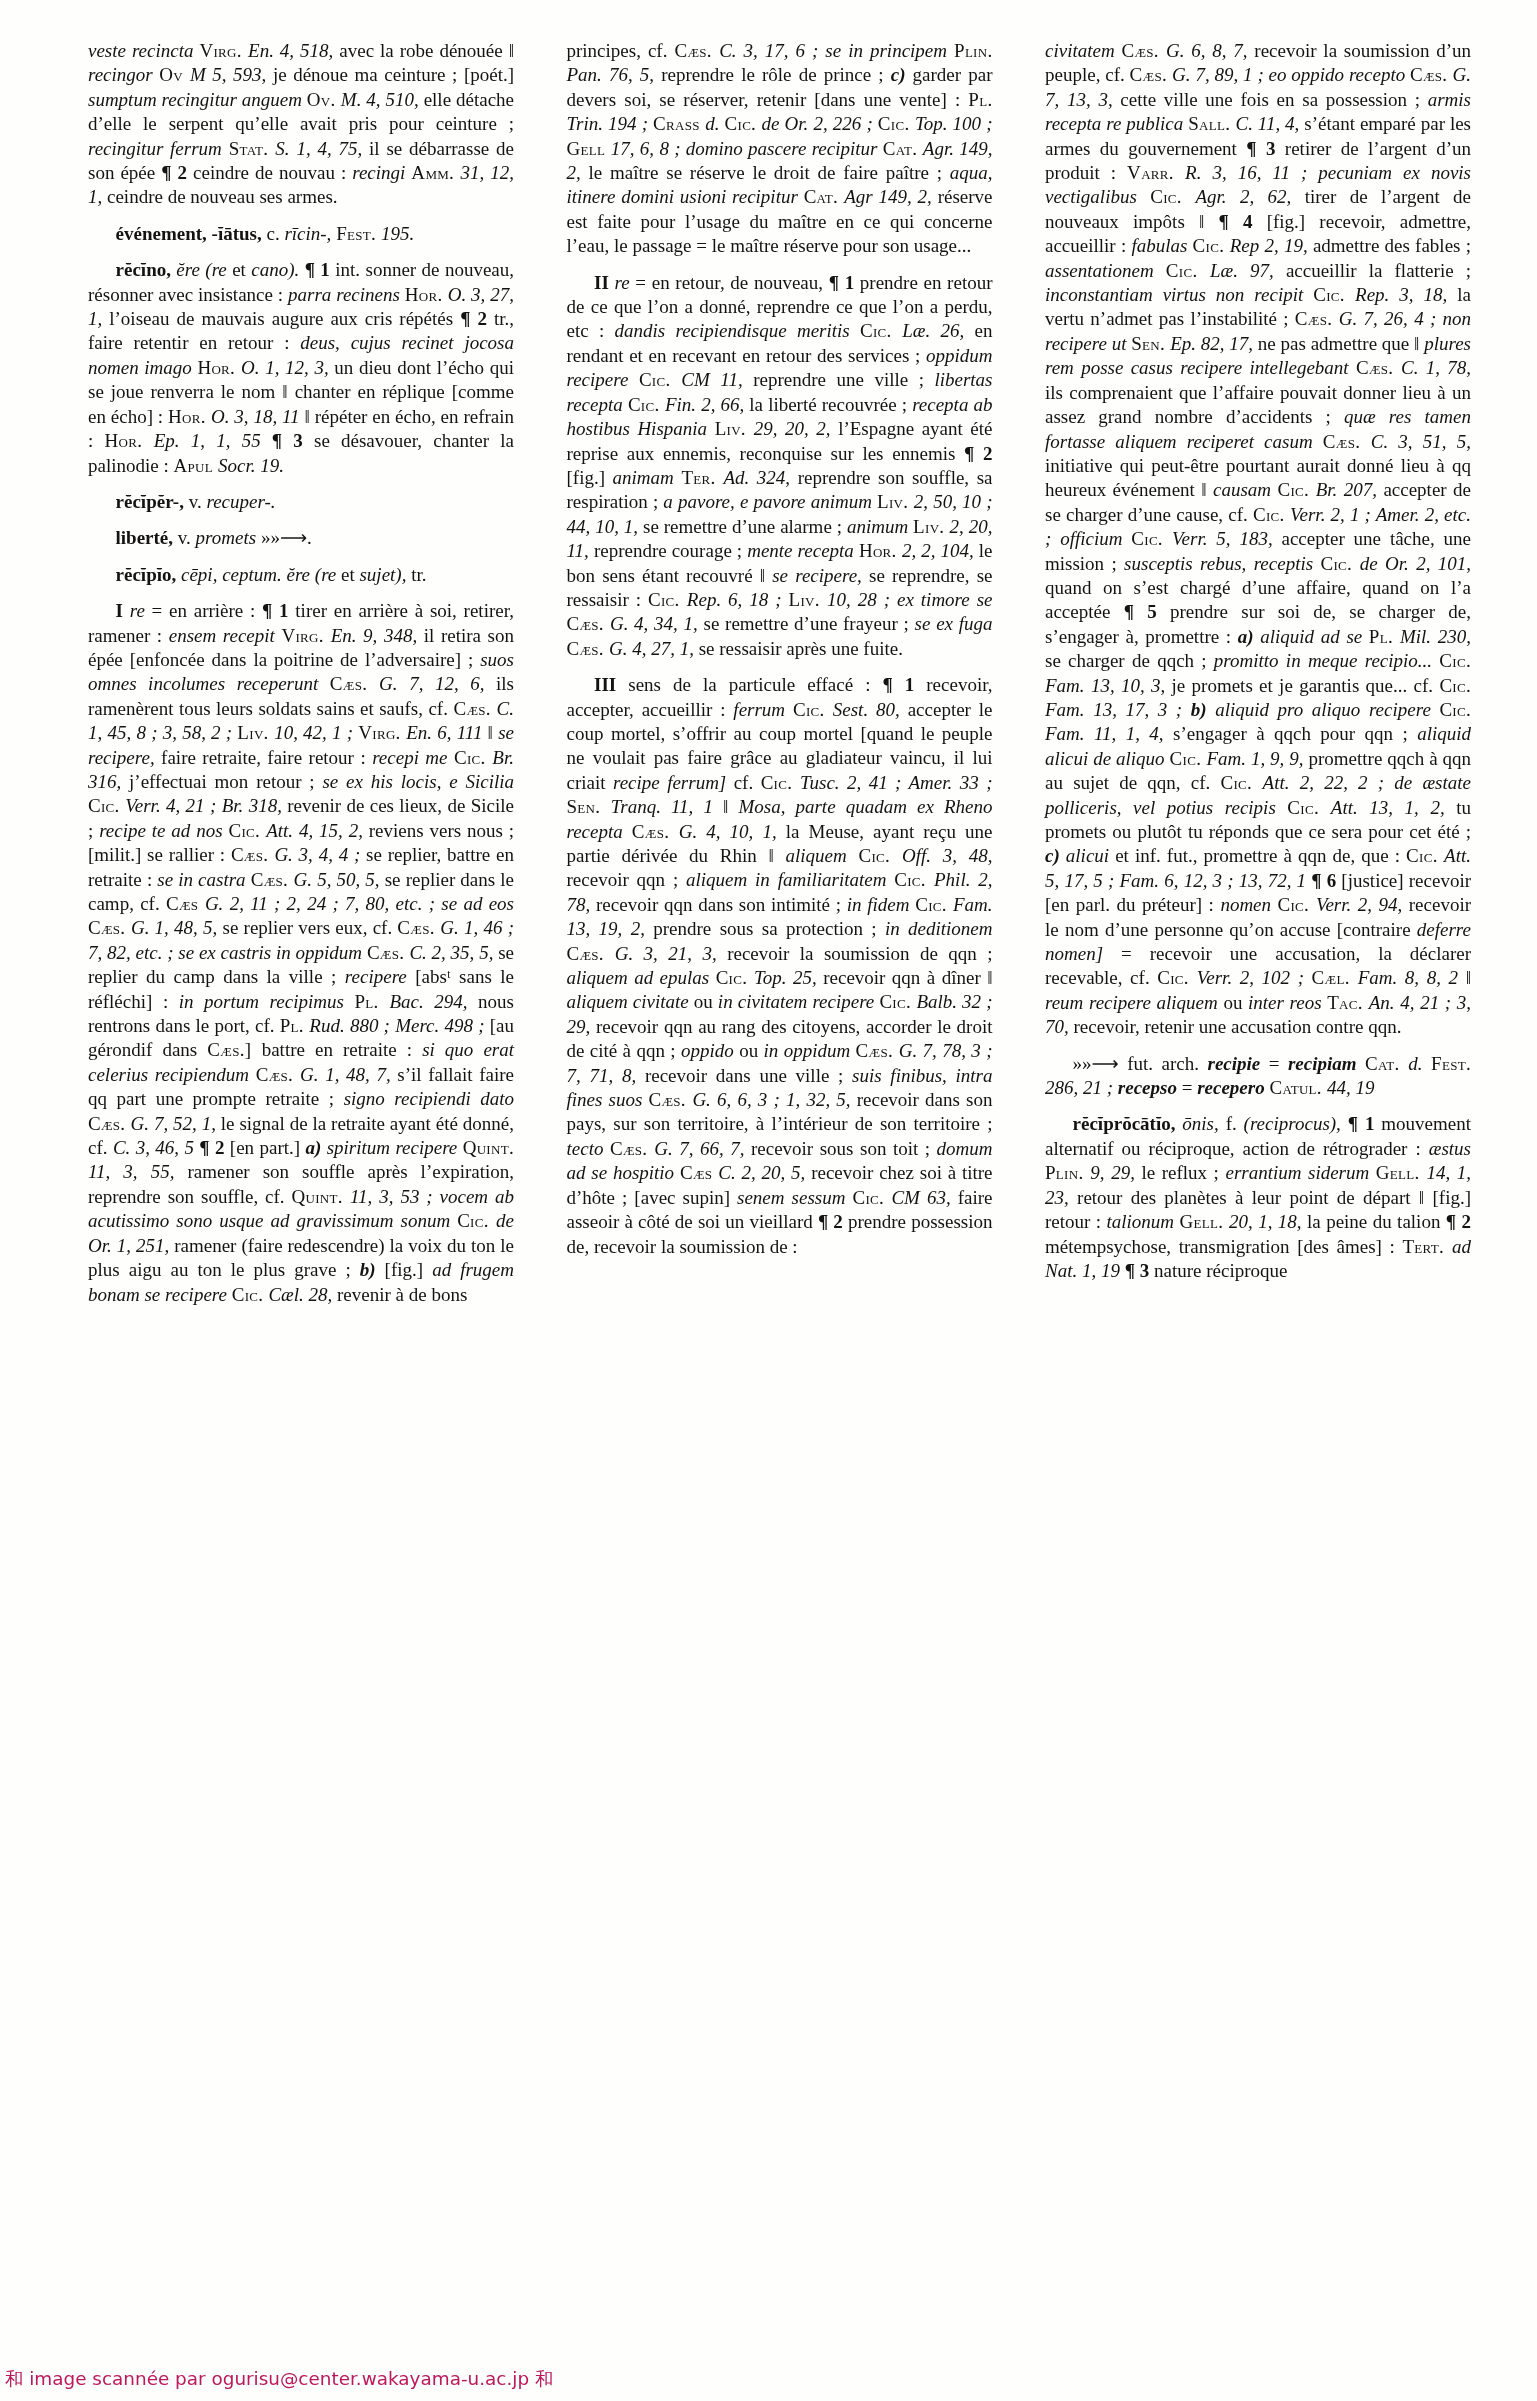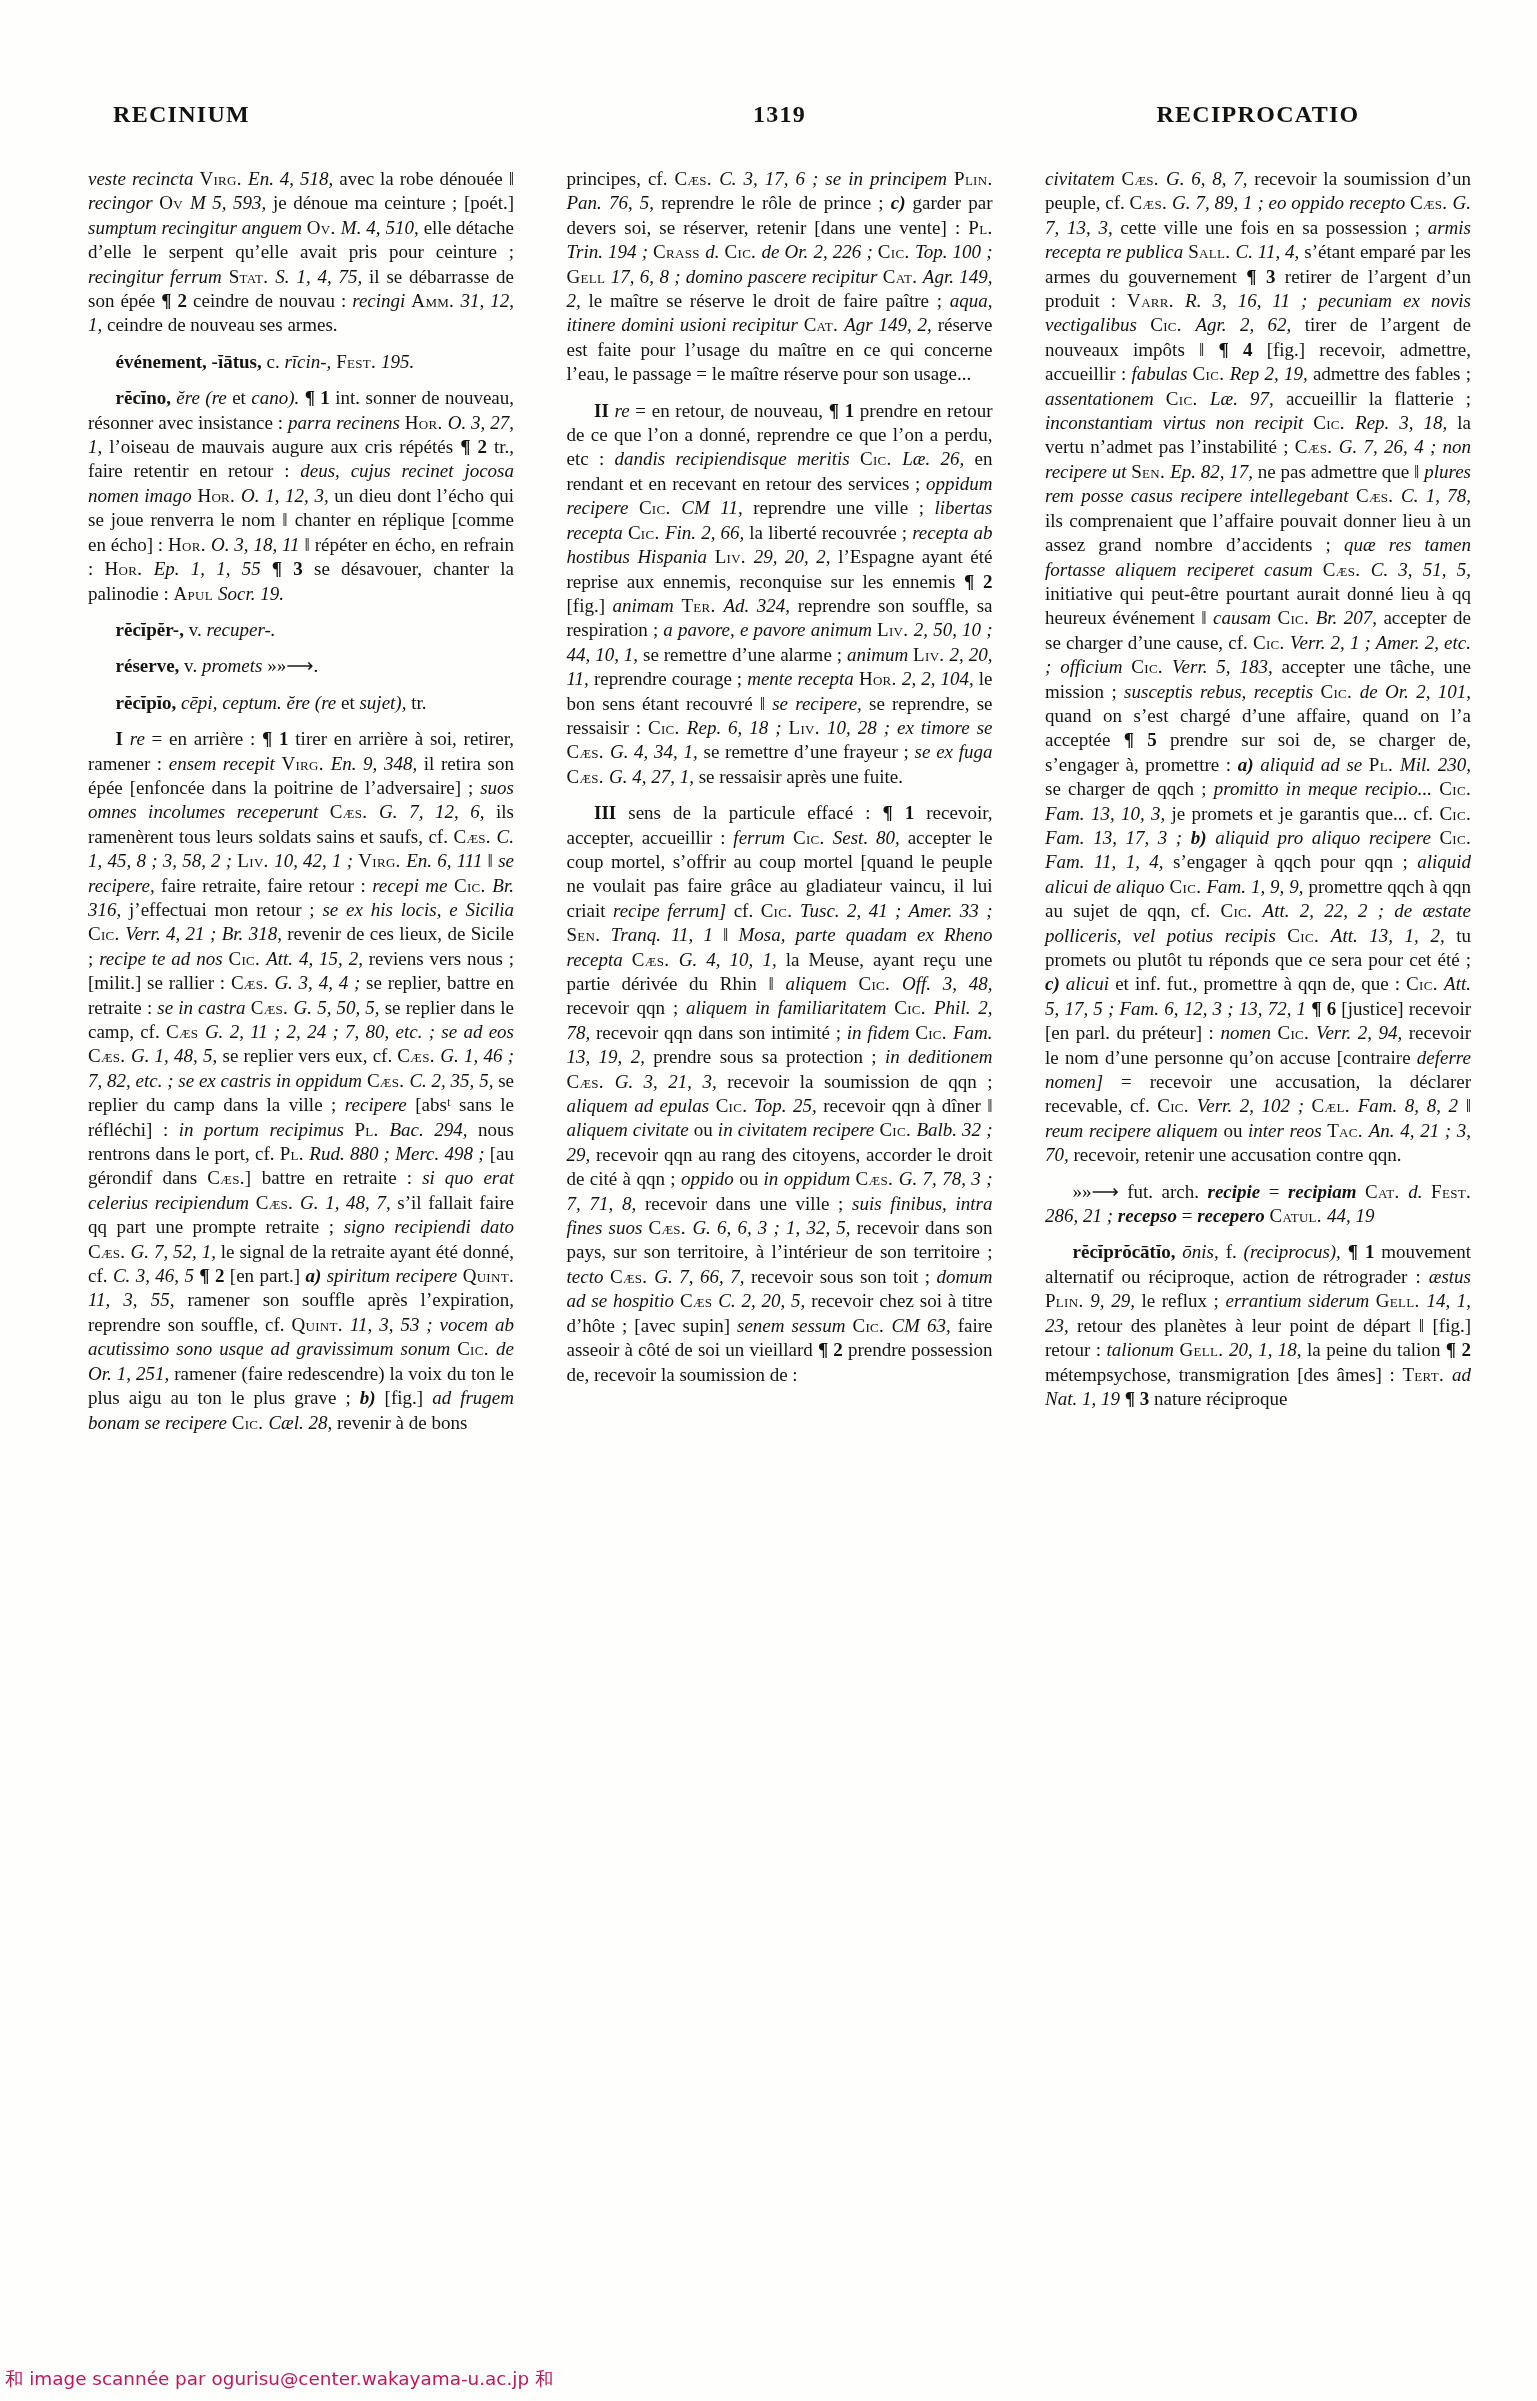--- a/index.html
+++ b/index.html
@@ -52,33 +52,28 @@
     font-size:18.4px;
     color:#be185d;
     white-space:nowrap;
   }
 </style>
 </head>
 <body>
 
 <div class="page">
 
-  <div class="header-row">
-    <div class="header-cell header-left">RECINIUM</div>
-    <div class="header-cell header-center">1319</div>
-    <div class="header-cell header-right">RECIPROCATIO</div>
-  </div>
 
   <div class="columns">
     <div class="col">
         <p class="para noindent"><span class="ri">veste recincta </span><span class="rsc">Virg. </span><span class="ri">En. 4, 518, </span><span class="rn">avec la robe dénouée ‖ </span><span class="ri">recingor </span><span class="rsc">Ov </span><span class="ri">M 5, 593, </span><span class="rn">je dénoue ma ceinture ; [poét.] </span><span class="ri">sumptum recingitur anguem </span><span class="rsc">Ov. </span><span class="ri">M. 4, 510, </span><span class="rn">elle détache d’elle le serpent qu’elle avait pris pour ceinture ; </span><span class="ri">recingitur ferrum </span><span class="rsc">Stat. </span><span class="ri">S. 1, 4, 75, </span><span class="rn">il se débarrasse de son épée </span><span class="rb">¶ 2 </span><span class="rn">ceindre de nouvau : </span><span class="ri">recingi </span><span class="rsc">Amm. </span><span class="ri">31, 12, 1, </span><span class="rn">ceindre de nouveau ses armes.</span></p>
         <p class="para"><span class="rb">événement, -ĭātus, </span><span class="rn">c. </span><span class="ri">rīcin-, </span><span class="rsc">Fest. </span><span class="ri">195.</span></p>
         <p class="para"><span class="rb">rĕcĭno, </span><span class="ri">ĕre (re </span><span class="rn">et </span><span class="ri">cano). </span><span class="rb">¶ 1 </span><span class="rn">int. sonner de nouveau, résonner avec insistance : </span><span class="ri">parra recinens </span><span class="rsc">Hor. </span><span class="ri">O. 3, 27, 1, </span><span class="rn">l’oiseau de mauvais augure aux cris répétés </span><span class="rb">¶ 2 </span><span class="rn">tr., faire retentir en retour : </span><span class="ri">deus, cujus recinet jocosa nomen imago </span><span class="rsc">Hor. </span><span class="ri">O. 1, 12, 3, </span><span class="rn">un dieu dont l’écho qui se joue renverra le nom ‖ chanter en réplique [comme en écho] : </span><span class="rsc">Hor. </span><span class="ri">O. 3, 18, 11 </span><span class="rn">‖ répéter en écho, en refrain : </span><span class="rsc">Hor. </span><span class="ri">Ep. 1, 1, 55 </span><span class="rb">¶ 3 </span><span class="rn">se désavouer, chanter la palinodie : </span><span class="rsc">Apul </span><span class="ri">Socr. 19.</span></p>
         <p class="para"><span class="rb">rĕcĭpĕr-, </span><span class="rn">v. </span><span class="ri">recuper-.</span></p>
-        <p class="para"><span class="rb">réserve, </span><span class="rn">v. </span><span class="ri">promets </span><span class="rn">»»⟶.</span></p>
+        <p class="para"><span class="rb">liberté, </span><span class="rn">v. </span><span class="ri">promets </span><span class="rn">»»⟶.</span></p>
         <p class="para"><span class="rb">rĕcĭpĭo, </span><span class="ri">cēpi, ceptum. ĕre (re </span><span class="rn">et </span><span class="ri">sujet), </span><span class="rn">tr.</span></p>
         <p class="para"><span class="rb">I </span><span class="ri">re </span><span class="rn">= en arrière : </span><span class="rb">¶ 1 </span><span class="rn">tirer en arrière à soi, retirer, ramener : </span><span class="ri">ensem recepit </span><span class="rsc">Virg. </span><span class="ri">En. 9, 348, </span><span class="rn">il retira son épée [enfoncée dans la poitrine de l’adversaire] ; </span><span class="ri">suos omnes incolumes receperunt </span><span class="rsc">Cæs. </span><span class="ri">G. 7, 12, 6, </span><span class="rn">ils ramenèrent tous leurs soldats sains et saufs, cf. </span><span class="rsc">Cæs. </span><span class="ri">C. 1, 45, 8 ; 3, 58, 2 ; </span><span class="rsc">Liv. </span><span class="ri">10, 42, 1 ; </span><span class="rsc">Virg. </span><span class="ri">En. 6, 111 </span><span class="rn">‖ </span><span class="ri">se recipere, </span><span class="rn">faire retraite, faire retour : </span><span class="ri">recepi me </span><span class="rsc">Cic. </span><span class="ri">Br. 316, </span><span class="rn">j’effectuai mon retour ; </span><span class="ri">se ex his locis, e Sicilia </span><span class="rsc">Cic. </span><span class="ri">Verr. 4, 21 ; Br. 318, </span><span class="rn">revenir de ces lieux, de Sicile ; </span><span class="ri">recipe te ad nos </span><span class="rsc">Cic. </span><span class="ri">Att. 4, 15, 2, </span><span class="rn">reviens vers nous ; [milit.] se rallier : </span><span class="rsc">Cæs. </span><span class="ri">G. 3, 4, 4 ; </span><span class="rn">se replier, battre en retraite : </span><span class="ri">se in castra </span><span class="rsc">Cæs. </span><span class="ri">G. 5, 50, 5, </span><span class="rn">se replier dans le camp, cf. </span><span class="rsc">Cæs </span><span class="ri">G. 2, 11 ; 2, 24 ; 7, 80, etc. ; se ad eos </span><span class="rsc">Cæs. </span><span class="ri">G. 1, 48, 5, </span><span class="rn">se replier vers eux, cf. </span><span class="rsc">Cæs. </span><span class="ri">G. 1, 46 ; 7, 82, etc. ; se ex castris in oppidum </span><span class="rsc">Cæs. </span><span class="ri">C. 2, 35, 5, </span><span class="rn">se replier du camp dans la ville ; </span><span class="ri">recipere </span><span class="rn">[absᵗ sans le réfléchi] : </span><span class="ri">in portum recipimus </span><span class="rsc">Pl. </span><span class="ri">Bac. 294, </span><span class="rn">nous rentrons dans le port, cf. </span><span class="rsc">Pl. </span><span class="ri">Rud. 880 ; Merc. 498 ; </span><span class="rn">[au gérondif dans </span><span class="rsc">Cæs.] </span><span class="rn">battre en retraite : </span><span class="ri">si quo erat celerius recipiendum </span><span class="rsc">Cæs. </span><span class="ri">G. 1, 48, 7, </span><span class="rn">s’il fallait faire qq part une prompte retraite ; </span><span class="ri">signo recipiendi dato </span><span class="rsc">Cæs. </span><span class="ri">G. 7, 52, 1, </span><span class="rn">le signal de la retraite ayant été donné, cf. </span><span class="ri">C. 3, 46, 5 </span><span class="rb">¶ 2 </span><span class="rn">[en part.] </span><span class="rbi">a) </span><span class="ri">spiritum recipere </span><span class="rsc">Quint. </span><span class="ri">11, 3, 55, </span><span class="rn">ramener son souffle après l’expiration, reprendre son souffle, cf. </span><span class="rsc">Quint. </span><span class="ri">11, 3, 53 ; vocem ab acutissimo sono usque ad gravissimum sonum </span><span class="rsc">Cic. </span><span class="ri">de Or. 1, 251, </span><span class="rn">ramener (faire redescendre) la voix du ton le plus aigu au ton le plus grave ; </span><span class="rbi">b) </span><span class="rn">[fig.] </span><span class="ri">ad frugem bonam se recipere </span><span class="rsc">Cic. </span><span class="ri">Cæl. 28, </span><span class="rn">revenir à de bons</span></p>
       </div>
     <div class="col">
         <p class="para noindent"><span class="rn">principes, cf. </span><span class="rsc">Cæs. </span><span class="ri">C. 3, 17, 6 ; se in principem </span><span class="rsc">Plin. </span><span class="ri">Pan. 76, 5, </span><span class="rn">reprendre le rôle de prince ; </span><span class="rbi">c) </span><span class="rn">garder par devers soi, se réserver, retenir [dans une vente] : </span><span class="rsc">Pl. </span><span class="ri">Trin. 194 ; </span><span class="rsc">Crass </span><span class="ri">d. </span><span class="rsc">Cic. </span><span class="ri">de Or. 2, 226 ; </span><span class="rsc">Cic. </span><span class="ri">Top. 100 ; </span><span class="rsc">Gell </span><span class="ri">17, 6, 8 ; domino pascere recipitur </span><span class="rsc">Cat. </span><span class="ri">Agr. 149, 2, </span><span class="rn">le maître se réserve le droit de faire paître ; </span><span class="ri">aqua, itinere domini usioni recipitur </span><span class="rsc">Cat. </span><span class="ri">Agr 149, 2, </span><span class="rn">réserve est faite pour l’usage du maître en ce qui concerne l’eau, le passage = le maître réserve pour son usage...</span></p>
         <p class="para"><span class="rb">II </span><span class="ri">re </span><span class="rn">= en retour, de nouveau, </span><span class="rb">¶ 1 </span><span class="rn">prendre en retour de ce que l’on a donné, reprendre ce que l’on a perdu, etc : </span><span class="ri">dandis recipiendisque meritis </span><span class="rsc">Cic. </span><span class="ri">Læ. 26, </span><span class="rn">en rendant et en recevant en retour des services ; </span><span class="ri">oppidum recipere </span><span class="rsc">Cic. </span><span class="ri">CM 11, </span><span class="rn">reprendre une ville ; </span><span class="ri">libertas recepta </span><span class="rsc">Cic. </span><span class="ri">Fin. 2, 66, </span><span class="rn">la liberté recouvrée ; </span><span class="ri">recepta ab hostibus Hispania </span><span class="rsc">Liv. </span><span class="ri">29, 20, 2, </span><span class="rn">l’Espagne ayant été reprise aux ennemis, reconquise sur les ennemis </span><span class="rb">¶ 2 </span><span class="rn">[fig.] </span><span class="ri">animam </span><span class="rsc">Ter. </span><span class="ri">Ad. 324, </span><span class="rn">reprendre son souffle, sa respiration ; </span><span class="ri">a pavore, e pavore animum </span><span class="rsc">Liv. </span><span class="ri">2, 50, 10 ; 44, 10, 1, </span><span class="rn">se remettre d’une alarme ; </span><span class="ri">animum </span><span class="rsc">Liv. </span><span class="ri">2, 20, 11, </span><span class="rn">reprendre courage ; </span><span class="ri">mente recepta </span><span class="rsc">Hor. </span><span class="ri">2, 2, 104, </span><span class="rn">le bon sens étant recouvré ‖ </span><span class="ri">se recipere, </span><span class="rn">se reprendre, se ressaisir : </span><span class="rsc">Cic. </span><span class="ri">Rep. 6, 18 ; </span><span class="rsc">Liv. </span><span class="ri">10, 28 ; ex timore se </span><span class="rsc">Cæs. </span><span class="ri">G. 4, 34, 1, </span><span class="rn">se remettre d’une frayeur ; </span><span class="ri">se ex fuga </span><span class="rsc">Cæs. </span><span class="ri">G. 4, 27, 1, </span><span class="rn">se ressaisir après une fuite.</span></p>
         <p class="para"><span class="rb">III </span><span class="rn">sens de la particule effacé : </span><span class="rb">¶ 1 </span><span class="rn">recevoir, accepter, accueillir : </span><span class="ri">ferrum </span><span class="rsc">Cic. </span><span class="ri">Sest. 80, </span><span class="rn">accepter le coup mortel, s’offrir au coup mortel [quand le peuple ne voulait pas faire grâce au gladiateur vaincu, il lui criait </span><span class="ri">recipe ferrum] </span><span class="rn">cf. </span><span class="rsc">Cic. </span><span class="ri">Tusc. 2, 41 ; Amer. 33 ; </span><span class="rsc">Sen. </span><span class="ri">Tranq. 11, 1 </span><span class="rn">‖ </span><span class="ri">Mosa, parte quadam ex Rheno recepta </span><span class="rsc">Cæs. </span><span class="ri">G. 4, 10, 1, </span><span class="rn">la Meuse, ayant reçu une partie dérivée du Rhin ‖ </span><span class="ri">aliquem </span><span class="rsc">Cic. </span><span class="ri">Off. 3, 48, </span><span class="rn">recevoir qqn ; </span><span class="ri">aliquem in familiaritatem </span><span class="rsc">Cic. </span><span class="ri">Phil. 2, 78, </span><span class="rn">recevoir qqn dans son intimité ; </span><span class="ri">in fidem </span><span class="rsc">Cic. </span><span class="ri">Fam. 13, 19, 2, </span><span class="rn">prendre sous sa protection ; </span><span class="ri">in deditionem </span><span class="rsc">Cæs. </span><span class="ri">G. 3, 21, 3, </span><span class="rn">recevoir la soumission de qqn ; </span><span class="ri">aliquem ad epulas </span><span class="rsc">Cic. </span><span class="ri">Top. 25, </span><span class="rn">recevoir qqn à dîner ‖ </span><span class="ri">aliquem civitate </span><span class="rn">ou </span><span class="ri">in civitatem recipere </span><span class="rsc">Cic. </span><span class="ri">Balb. 32 ; 29, </span><span class="rn">recevoir qqn au rang des citoyens, accorder le droit de cité à qqn ; </span><span class="ri">oppido </span><span class="rn">ou </span><span class="ri">in oppidum </span><span class="rsc">Cæs. </span><span class="ri">G. 7, 78, 3 ; 7, 71, 8, </span><span class="rn">recevoir dans une ville ; </span><span class="ri">suis finibus, intra fines suos </span><span class="rsc">Cæs. </span><span class="ri">G. 6, 6, 3 ; 1, 32, 5, </span><span class="rn">recevoir dans son pays, sur son territoire, à l’intérieur de son territoire ; </span><span class="ri">tecto </span><span class="rsc">Cæs. </span><span class="ri">G. 7, 66, 7, </span><span class="rn">recevoir sous son toit ; </span><span class="ri">domum ad se hospitio </span><span class="rsc">Cæs </span><span class="ri">C. 2, 20, 5, </span><span class="rn">recevoir chez soi à titre d’hôte ; [avec supin] </span><span class="ri">senem sessum </span><span class="rsc">Cic. </span><span class="ri">CM 63, </span><span class="rn">faire asseoir à côté de soi un vieillard </span><span class="rb">¶ 2 </span><span class="rn">prendre possession de, recevoir la soumission de :</span></p>
       </div>
     <div class="col">
         <p class="para noindent"><span class="ri">civitatem </span><span class="rsc">Cæs. </span><span class="ri">G. 6, 8, 7, </span><span class="rn">recevoir la soumission d’un peuple, cf. </span><span class="rsc">Cæs. </span><span class="ri">G. 7, 89, 1 ; eo oppido recepto </span><span class="rsc">Cæs. </span><span class="ri">G. 7, 13, 3, </span><span class="rn">cette ville une fois en sa possession ; </span><span class="ri">armis recepta re publica </span><span class="rsc">Sall. </span><span class="ri">C. 11, 4, </span><span class="rn">s’étant emparé par les armes du gouvernement </span><span class="rb">¶ 3 </span><span class="rn">retirer de l’argent d’un produit : </span><span class="rsc">Varr. </span><span class="ri">R. 3, 16, 11 ; pecuniam ex novis vectigalibus </span><span class="rsc">Cic. </span><span class="ri">Agr. 2, 62, </span><span class="rn">tirer de l’argent de nouveaux impôts ‖ </span><span class="rb">¶ 4 </span><span class="rn">[fig.] recevoir, admettre, accueillir : </span><span class="ri">fabulas </span><span class="rsc">Cic. </span><span class="ri">Rep 2, 19, </span><span class="rn">admettre des fables ; </span><span class="ri">assentationem </span><span class="rsc">Cic. </span><span class="ri">Læ. 97, </span><span class="rn">accueillir la flatterie ; </span><span class="ri">inconstantiam virtus non recipit </span><span class="rsc">Cic. </span><span class="ri">Rep. 3, 18, </span><span class="rn">la vertu n’admet pas l’instabilité ; </span><span class="rsc">Cæs. </span><span class="ri">G. 7, 26, 4 ; non recipere ut </span><span class="rsc">Sen. </span><span class="ri">Ep. 82, 17, </span><span class="rn">ne pas admettre que ‖ </span><span class="ri">plures rem posse casus recipere intellegebant </span><span class="rsc">Cæs. </span><span class="ri">C. 1, 78, </span><span class="rn">ils comprenaient que l’affaire pouvait donner lieu à un assez grand nombre d’accidents ; </span><span class="ri">quæ res tamen fortasse aliquem reciperet casum </span><span class="rsc">Cæs. </span><span class="ri">C. 3, 51, 5, </span><span class="rn">initiative qui peut-être pourtant aurait donné lieu à qq heureux événement ‖ </span><span class="ri">causam </span><span class="rsc">Cic. </span><span class="ri">Br. 207, </span><span class="rn">accepter de se charger d’une cause, cf. </span><span class="rsc">Cic. </span><span class="ri">Verr. 2, 1 ; Amer. 2, etc. ; officium </span><span class="rsc">Cic. </span><span class="ri">Verr. 5, 183, </span><span class="rn">accepter une tâche, une mission ; </span><span class="ri">susceptis rebus, receptis </span><span class="rsc">Cic. </span><span class="ri">de Or. 2, 101, </span><span class="rn">quand on s’est chargé d’une affaire, quand on l’a acceptée </span><span class="rb">¶ 5 </span><span class="rn">prendre sur soi de, se charger de, s’engager à, promettre : </span><span class="rbi">a) </span><span class="ri">aliquid ad se </span><span class="rsc">Pl. </span><span class="ri">Mil. 230, </span><span class="rn">se charger de qqch ; </span><span class="ri">promitto in meque recipio... </span><span class="rsc">Cic. </span><span class="ri">Fam. 13, 10, 3, </span><span class="rn">je promets et je garantis que... cf. </span><span class="rsc">Cic. </span><span class="ri">Fam. 13, 17, 3 ; </span><span class="rbi">b) </span><span class="ri">aliquid pro aliquo recipere </span><span class="rsc">Cic. </span><span class="ri">Fam. 11, 1, 4, </span><span class="rn">s’engager à qqch pour qqn ; </span><span class="ri">aliquid alicui de aliquo </span><span class="rsc">Cic. </span><span class="ri">Fam. 1, 9, 9, </span><span class="rn">promettre qqch à qqn au sujet de qqn, cf. </span><span class="rsc">Cic. </span><span class="ri">Att. 2, 22, 2 ; de æstate polliceris, vel potius recipis </span><span class="rsc">Cic. </span><span class="ri">Att. 13, 1, 2, </span><span class="rn">tu promets ou plutôt tu réponds que ce sera pour cet été ; </span><span class="rbi">c) </span><span class="ri">alicui </span><span class="rn">et inf. fut., promettre à qqn de, que : </span><span class="rsc">Cic. </span><span class="ri">Att. 5, 17, 5 ; Fam. 6, 12, 3 ; 13, 72, 1 </span><span class="rb">¶ 6 </span><span class="rn">[justice] recevoir [en parl. du préteur] : </span><span class="ri">nomen </span><span class="rsc">Cic. </span><span class="ri">Verr. 2, 94, </span><span class="rn">recevoir le nom d’une personne qu’on accuse [contraire </span><span class="ri">deferre nomen] </span><span class="rn">= recevoir une accusation, la déclarer recevable, cf. </span><span class="rsc">Cic. </span><span class="ri">Verr. 2, 102 ; </span><span class="rsc">Cæl. </span><span class="ri">Fam. 8, 8, 2 </span><span class="rn">‖ </span><span class="ri">reum recipere aliquem </span><span class="rn">ou </span><span class="ri">inter reos </span><span class="rsc">Tac. </span><span class="ri">An. 4, 21 ; 3, 70, </span><span class="rn">recevoir, retenir une accusation contre qqn.</span></p>

